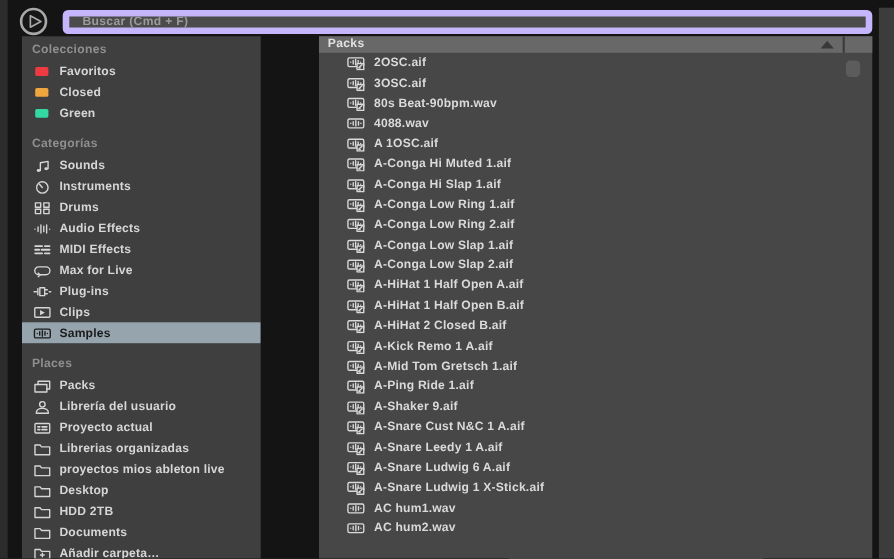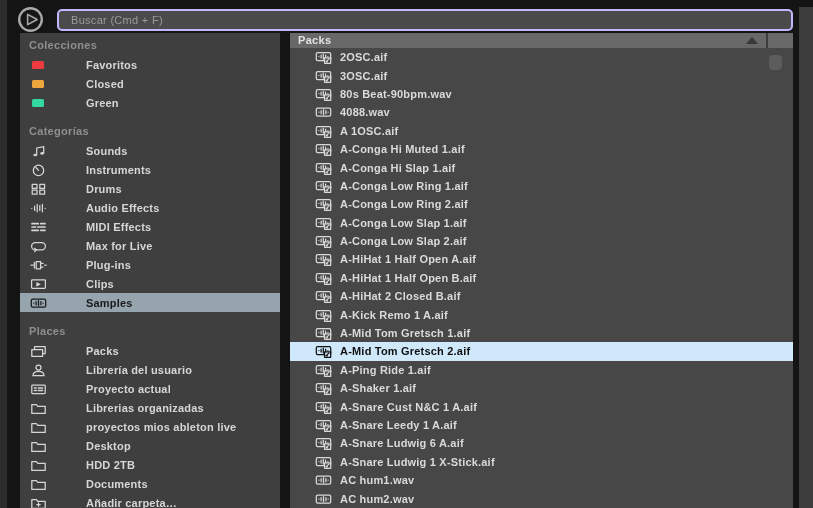--- a/index.html
+++ b/index.html
@@ -7,38 +7,38 @@
   body { font-family:"Liberation Sans", sans-serif; }
   .app{ position:relative; width:813px; height:508px; background:#141414; overflow:hidden; }
 
   
   .edge-left{ position:absolute; left:0; top:0; width:7px; height:508px; background:#2c2c2c; }
   .edge-right{ position:absolute; left:799px; top:7px; width:14px; height:501px; background:#3c3c3c; }
 
   
   .logo{ position:absolute; left:16px; top:5px; width:29px; height:29px; }
   .search{ position:absolute; left:57px; top:9px; width:736px; height:22px;
-    background:#4b4b4b; border:2px solid #c4b5fd; border-radius:5px;
-    color:#e0e0e0; font-family:"Liberation Sans", sans-serif; font-size:11px; font-weight:400;
+    background:#4b4b4b; border:6px solid #c4b5fd; border-radius:5px;
+    color:#e0e0e0; font-family:"Liberation Sans", sans-serif; font-size:11px; font-weight:700;
     letter-spacing:.3px; padding:0 12px; outline:none; }
   .search::placeholder{ color:#9b9b9b; }
 
   
-  .sidebar{ position:absolute; left:20px; top:33px; width:260px; height:475px;
+  .sidebar{ position:absolute; left:20px; top:33px; width:217px; height:475px;
     background:#3f3f3f; padding-top:3px; overflow:hidden; }
   .section{ margin-bottom:10px; }
   .section-title{ height:19px; line-height:19px; padding-left:9px; color:#8f8f8f;
     font-size:11px; font-weight:700; letter-spacing:.3px; }
   .side-item{ height:19px; display:flex; align-items:center; padding-left:9px;
     color:#d6d6d6; font-size:11px; font-weight:700; letter-spacing:.2px; cursor:default; }
   .side-item.selected{ background:var(--sel-unfocused,#96a4ae); color:#1b1b1b; }
   .icn{ width:18px; min-width:18px; display:flex; align-items:center; justify-content:center; margin-right:7px; }
   .icn svg{ display:block; }
   .swatch{ display:block; width:12px; height:8px; border-radius:1.5px; }
-  .lbl{ white-space:nowrap;margin-left:32px; }
+  .lbl{ white-space:nowrap; }
   .lbl.u{ text-decoration:underline; text-underline-offset:2px; }
 
   
   .list{ position:absolute; left:290px; top:33px; width:503px; height:475px; background:#474747; }
   .list-header{ position:absolute; left:0; top:0; width:503px; height:15px;
     background:var(--header-bg,#686868); }
   .list-header .hl{ position:absolute; left:8px; top:0; line-height:15px; font-size:11px;
     font-weight:700; color:#e2e2e2; letter-spacing:.3px; }
   .sort-tri{ position:absolute; left:456px; top:4px; width:0; height:0;
     border-left:6px solid transparent; border-right:6px solid transparent;
@@ -440,52 +440,41 @@
           <span class="icn">
             <svg width="17" height="14" viewBox="0 0 17 14" fill="none" stroke="currentColor" stroke-width="1.25" stroke-linecap="round" stroke-linejoin="round">
               <rect x="1.3" y="2.6" width="14.4" height="8" rx="1.4"></rect>
               <path d="M3.9 6.5v.1M6.1 5v3.1M8.3 4.1v4.9M10.6 5v3.1M12.9 6.5v.1"></path>
               <rect x="9.6" y="7.8" width="6.1" height="5.5" fill="var(--row-bg,#474747)"></rect>
               <path d="M11.1 11.6l3-2.7M11.1 11.6l1.3.2"></path>
             </svg>
           </span>
           <span class="fname">A-Mid Tom Gretsch 1.aif</span>
         </div>
-        <div class="row selected">
-          <span class="icn">
-            <svg width="17" height="14" viewBox="0 0 17 14" fill="none" stroke="currentColor" stroke-width="1.25" stroke-linecap="round" stroke-linejoin="round">
-              <rect x="1.3" y="2.6" width="14.4" height="8" rx="1.4"></rect>
-              <path d="M3.9 6.5v.1M6.1 5v3.1M8.3 4.1v4.9M10.6 5v3.1M12.9 6.5v.1"></path>
-              <rect x="9.6" y="7.8" width="6.1" height="5.5" fill="var(--row-bg,#474747)"></rect>
-              <path d="M11.1 11.6l3-2.7M11.1 11.6l1.3.2"></path>
-            </svg>
-          </span>
-          <span class="fname">A-Mid Tom Gretsch 2.aif</span>
-        </div>
         <div class="row">
           <span class="icn">
             <svg width="17" height="14" viewBox="0 0 17 14" fill="none" stroke="currentColor" stroke-width="1.25" stroke-linecap="round" stroke-linejoin="round">
               <rect x="1.3" y="2.6" width="14.4" height="8" rx="1.4"></rect>
               <path d="M3.9 6.5v.1M6.1 5v3.1M8.3 4.1v4.9M10.6 5v3.1M12.9 6.5v.1"></path>
               <rect x="9.6" y="7.8" width="6.1" height="5.5" fill="var(--row-bg,#474747)"></rect>
               <path d="M11.1 11.6l3-2.7M11.1 11.6l1.3.2"></path>
             </svg>
           </span>
           <span class="fname">A-Ping Ride 1.aif</span>
         </div>
         <div class="row">
           <span class="icn">
             <svg width="17" height="14" viewBox="0 0 17 14" fill="none" stroke="currentColor" stroke-width="1.25" stroke-linecap="round" stroke-linejoin="round">
               <rect x="1.3" y="2.6" width="14.4" height="8" rx="1.4"></rect>
               <path d="M3.9 6.5v.1M6.1 5v3.1M8.3 4.1v4.9M10.6 5v3.1M12.9 6.5v.1"></path>
               <rect x="9.6" y="7.8" width="6.1" height="5.5" fill="var(--row-bg,#474747)"></rect>
               <path d="M11.1 11.6l3-2.7M11.1 11.6l1.3.2"></path>
             </svg>
           </span>
-          <span class="fname">A-Shaker 1.aif</span>
+          <span class="fname">A-Shaker 9.aif</span>
         </div>
         <div class="row">
           <span class="icn">
             <svg width="17" height="14" viewBox="0 0 17 14" fill="none" stroke="currentColor" stroke-width="1.25" stroke-linecap="round" stroke-linejoin="round">
               <rect x="1.3" y="2.6" width="14.4" height="8" rx="1.4"></rect>
               <path d="M3.9 6.5v.1M6.1 5v3.1M8.3 4.1v4.9M10.6 5v3.1M12.9 6.5v.1"></path>
               <rect x="9.6" y="7.8" width="6.1" height="5.5" fill="var(--row-bg,#474747)"></rect>
               <path d="M11.1 11.6l3-2.7M11.1 11.6l1.3.2"></path>
             </svg>
           </span>

